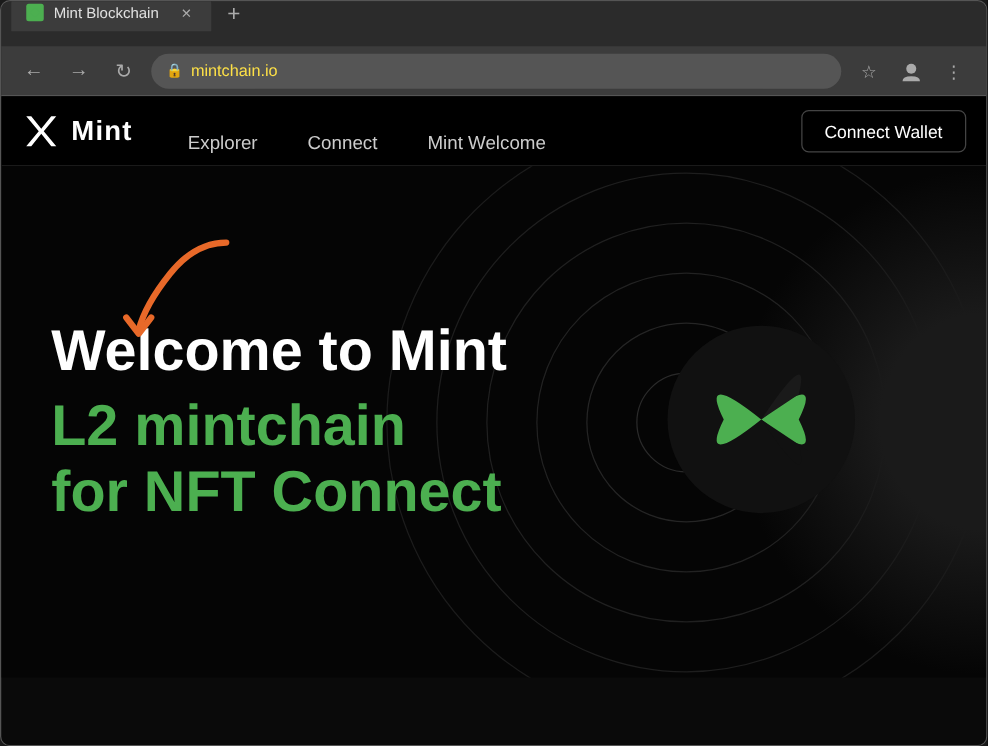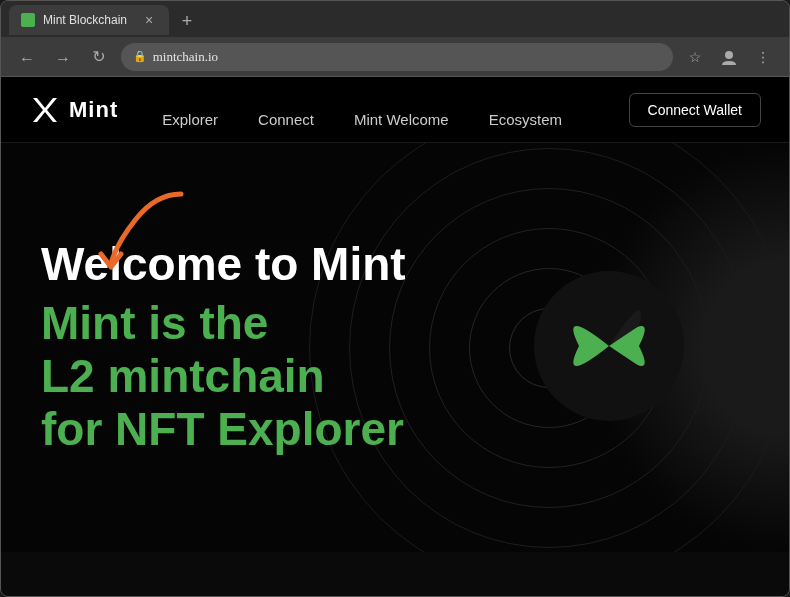--- a/index.html
+++ b/index.html
@@ -15,21 +15,21 @@
       overflow: hidden;
       display: flex;
       flex-direction: column;
     }
 
     .tab-bar {
       background: #2b2b2b;
       height: 36px;
       display: flex;
       align-items: flex-end;
-      padding: 2px 8px;
+      padding: 12px 8px;
     }
 
     .tab {
       background: #3c3c3c;
       height: 30px;
       display: flex;
       align-items: center;
       padding: 0 12px;
       border-radius: 8px 8px 0 0;
       gap: 8px;
@@ -114,23 +114,22 @@
       padding: 0 12px;
       gap: 6px;
     }
 
     .lock-icon {
       color: #aaa;
       font-size: 11px;
     }
 
     .address-text {
-      color: #e5e5e5;
+      color: #fde047;
       font-size: 13px;
-      font-family: Liberation Serif, serif;
     }
 
     .toolbar-right {
       display: flex;
       align-items: center;
       gap: 6px;
     }
 
     .toolbar-icon-btn {
       color: #aaa;
@@ -148,24 +147,24 @@
     .page-content {
       flex: 1;
       background: #0a0a0a;
       overflow: hidden;
       position: relative;
     }
 
     
     .navbar {
       background: #000;
-      height: 66px;
-      display: flex;
-      align-items: center;
-      padding: 0 28px;
+      height: 56px;
+      display: flex;
+      align-items: center;
+      padding: 0 16px;
       gap: 0;
       border-bottom: 1px solid #1a1a1a;
     }
 
     .logo {
       display: flex;
       align-items: center;
       gap: 8px;
       margin-right: 24px;
     }
@@ -326,21 +325,20 @@
 
           <path d="M4 4 L14 16 L4 28 L8 28 L16 18 L24 28 L28 28 L18 16 L28 4 L24 4 L16 14 L8 4 Z" fill="white"></path>
         </svg>
         <span class="logo-text">Mint</span>
       </div>
 
       <div class="nav-links">
         <span class="nav-link">Explorer</span>
         <span class="nav-link">Connect</span>
         <span class="nav-link">Mint Welcome</span>
-        <span class="nav-link">Ecosystem</span>
       </div>
 
       <button class="connect-wallet-btn">Connect Wallet</button>
     </nav>
 
     <div class="hero">
 
       <div class="circles-container">
         <div class="circle-ring" style="width:80px;height:80px;right:200px;top:50%;transform:translateY(-50%);border-color:#2a2a2a;"></div>
         <div class="circle-ring" style="width:160px;height:160px;right:160px;top:50%;transform:translateY(-50%);border-color:#252525;"></div>
@@ -363,23 +361,22 @@
 
           <path d="M80 80 Q120 20 110 60 Q140 40 80 80Z" fill="#1a1a1a"></path>
 
           <path d="M80 80 Q120 140 110 100 Q140 120 80 80Z" fill="#111"></path>
         </svg>
       </div>
 
       <div class="hero-text">
         <h1 class="hero-title">Welcome to Mint</h1>
         <div class="hero-subtitle">
-          <div>Mint is the</div>
           <div>L2 mintchain</div>
-          <div>for NFT Explorer</div>
+          <div>for NFT Connect</div>
         </div>
       </div>
     </div>
 
     <div class="annotation-arrow">
       <svg width="100" height="90" viewBox="0 0 100 90">
 
         <path d="M85 5 Q60 5 40 30 Q20 55 15 75" stroke="#E86929" stroke-width="5" fill="none" stroke-linecap="round" stroke-linejoin="round"></path>
 
         <path d="M5 65 L15 78 L25 65" stroke="#E86929" stroke-width="5" fill="none" stroke-linecap="round" stroke-linejoin="round"></path>

